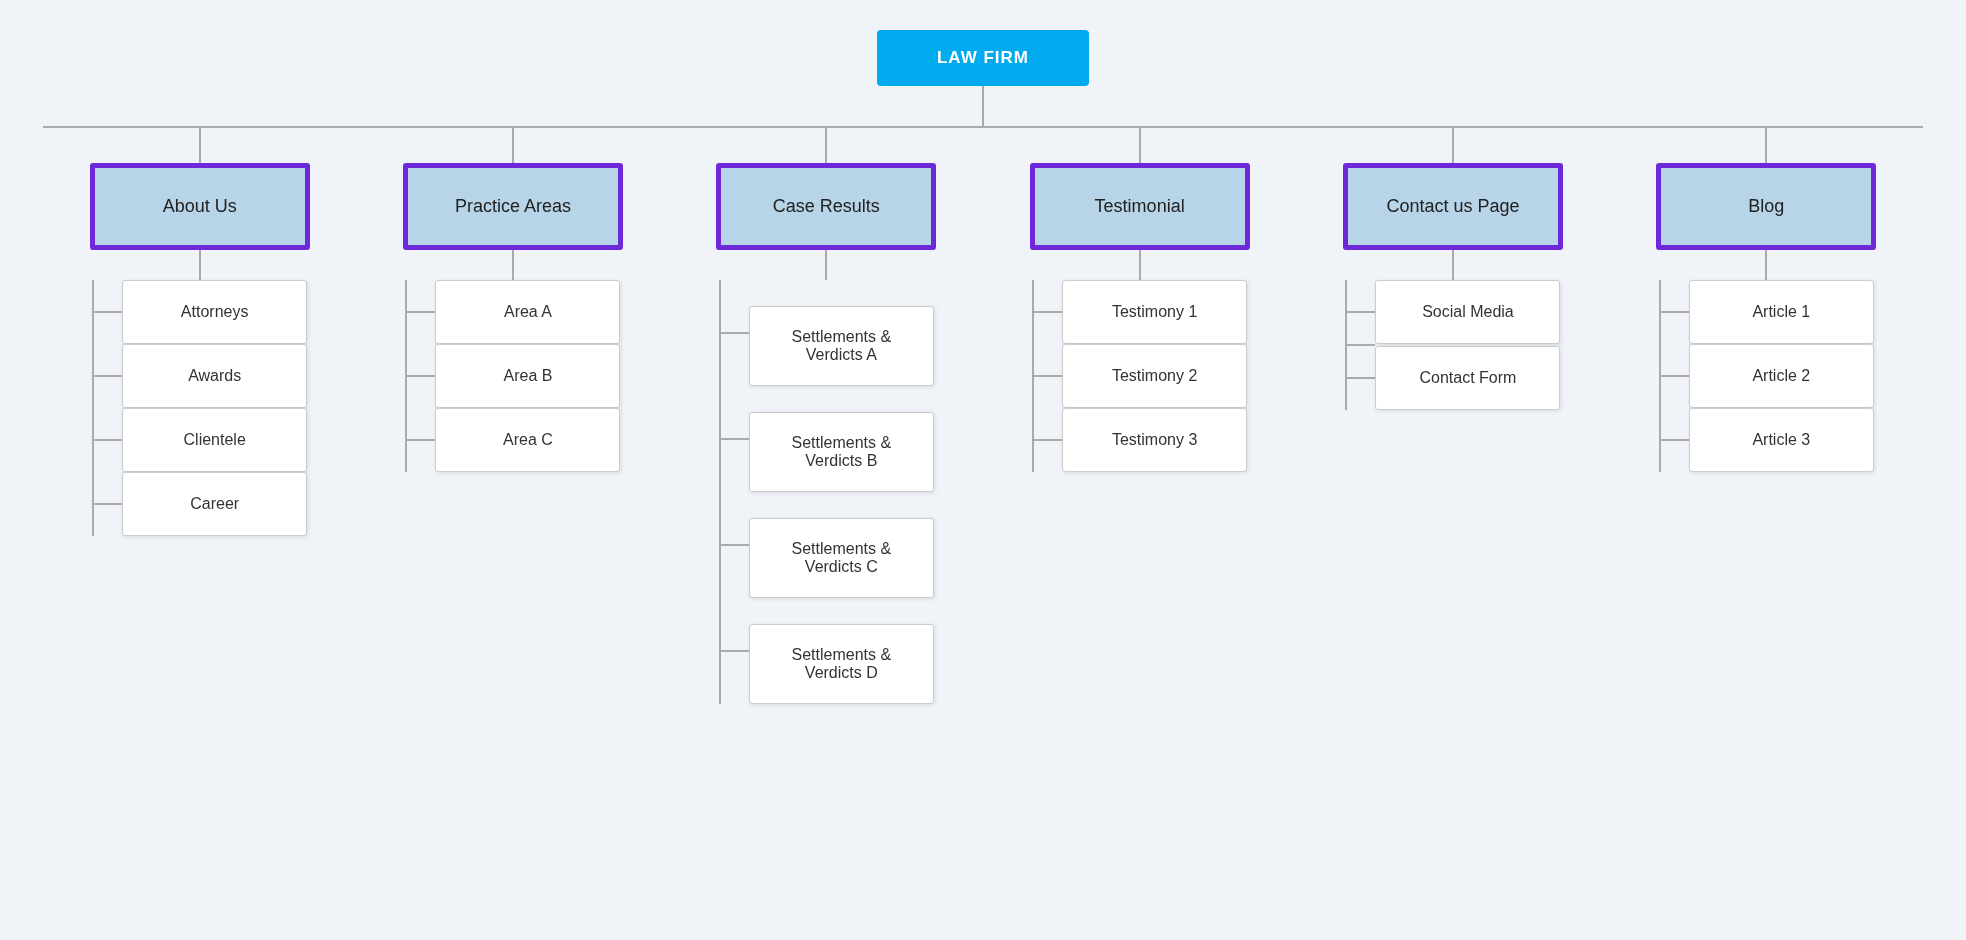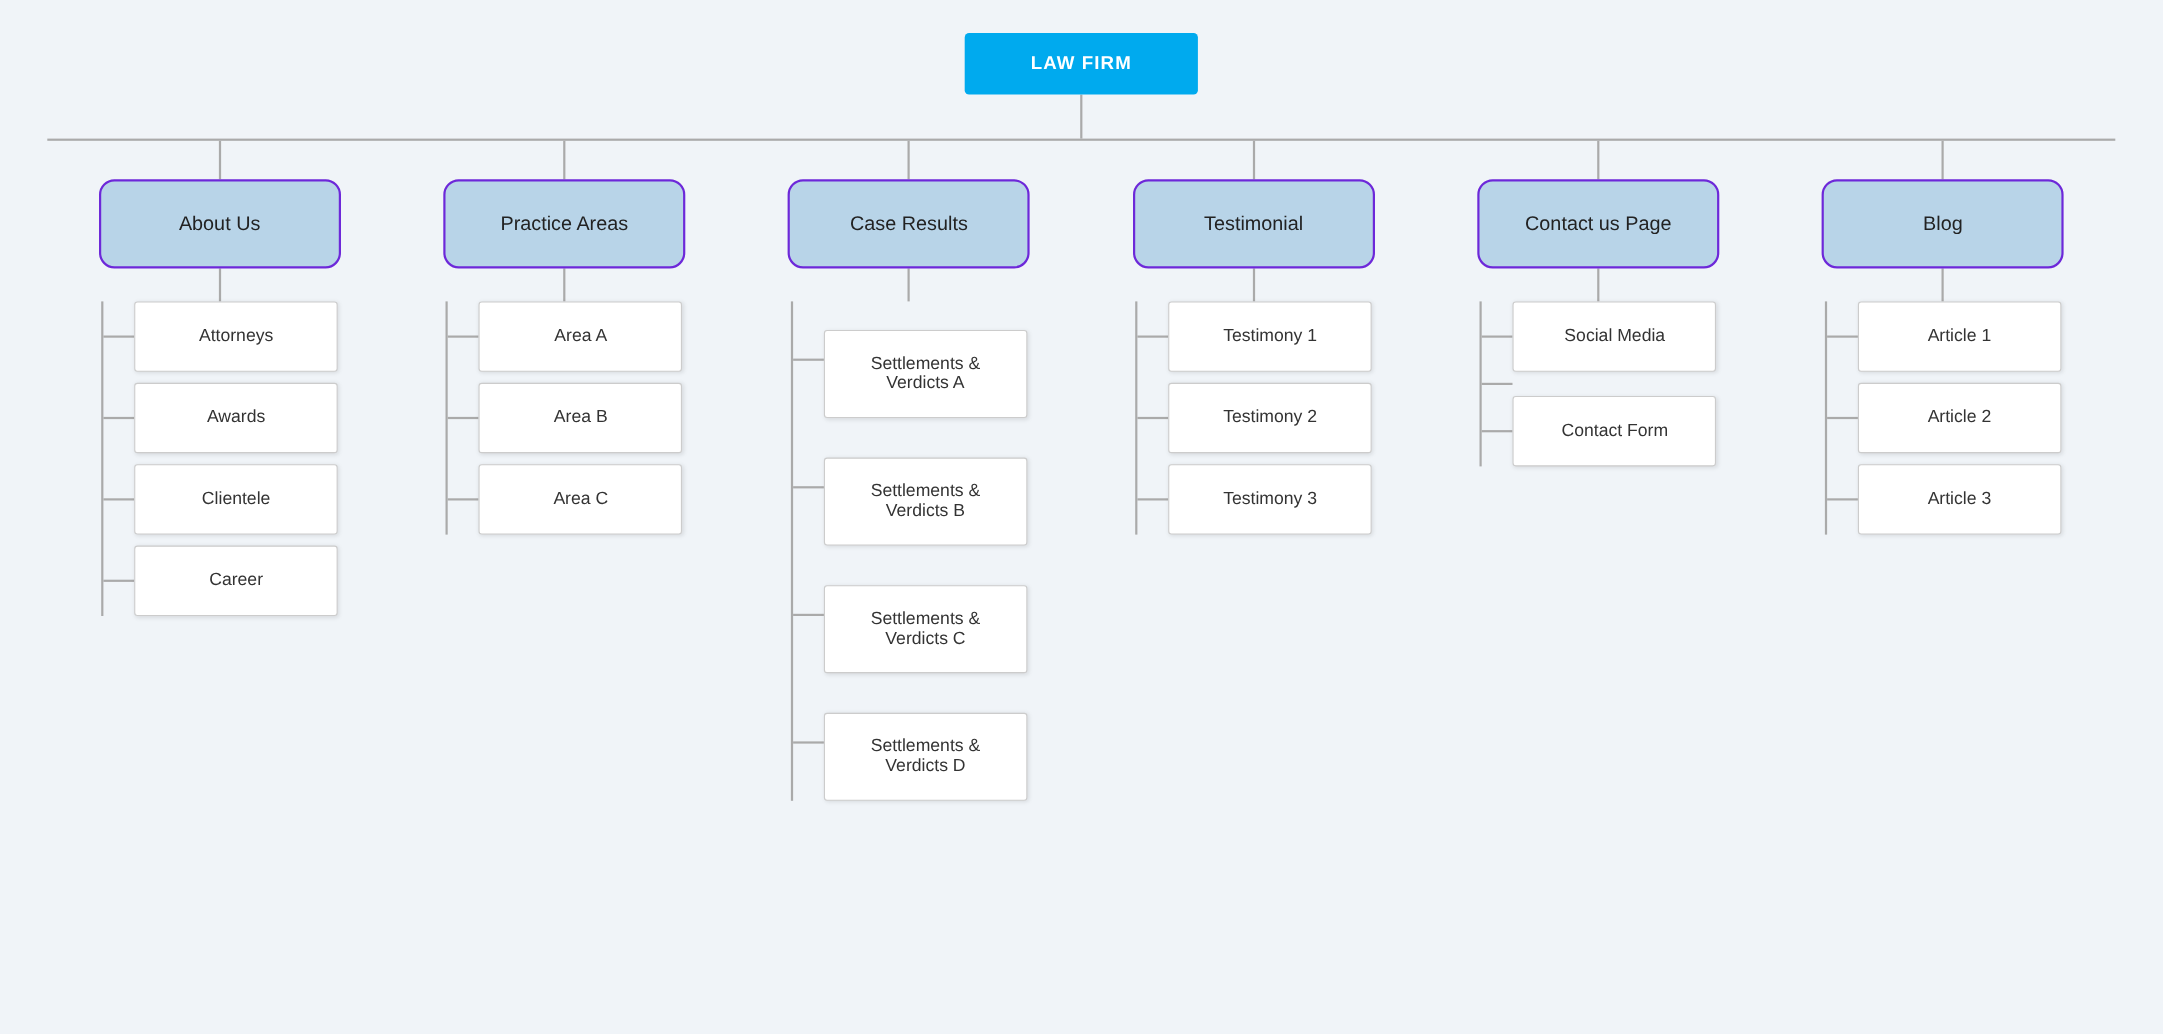--- a/index.html
+++ b/index.html
@@ -77,27 +77,27 @@
     
     .col-top-connector {
       width: 2px;
       height: 35px;
       background: #aaa;
     }
 
     
     .header-node {
       background: #b8d4e8;
-      border: 2px solid #6d28d9;
+      border: 5px solid #6d28d9;
       padding: 28px 20px;
       width: 220px;
       text-align: center;
       font-size: 18px;
       color: #222;
-      border-radius: 14px;
+      border-radius: 3px;
       position: relative;
     }
 
     
     .col-bottom-connector {
       width: 2px;
       height: 30px;
       background: #aaa;
     }
 
@@ -117,21 +117,21 @@
     
     .children-wrapper {
       display: flex;
       flex-direction: row;
       align-items: flex-start;
     }
 
     .children-list {
       display: flex;
       flex-direction: column;
-      gap: 10px;
+      gap: 0;
     }
 
     .child-item {
       display: flex;
       flex-direction: row;
       align-items: center;
     }
 
     .child-h-connector {
       width: 28px;

